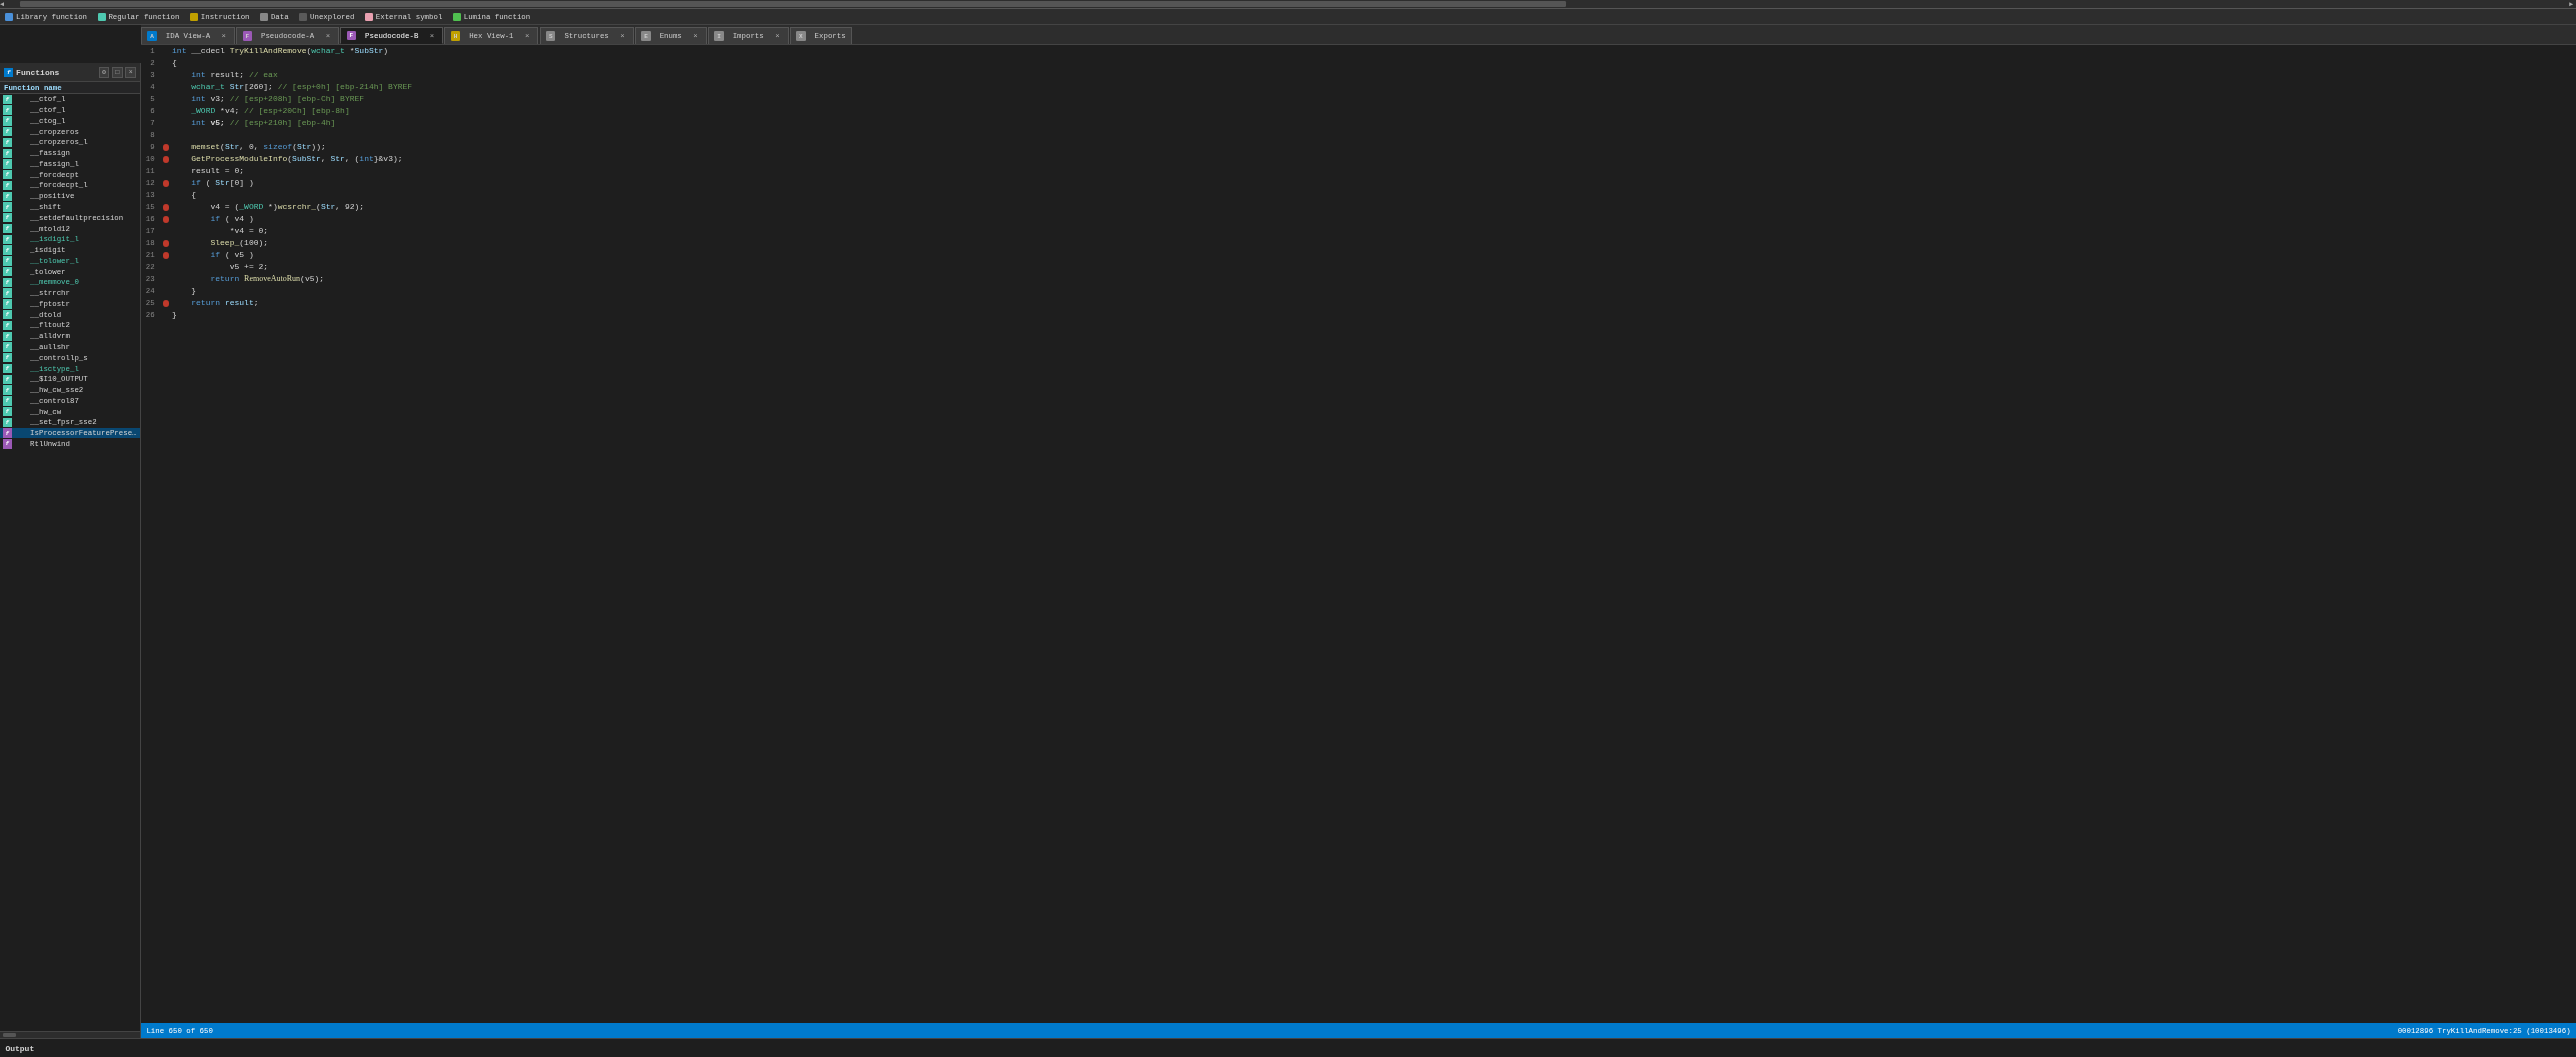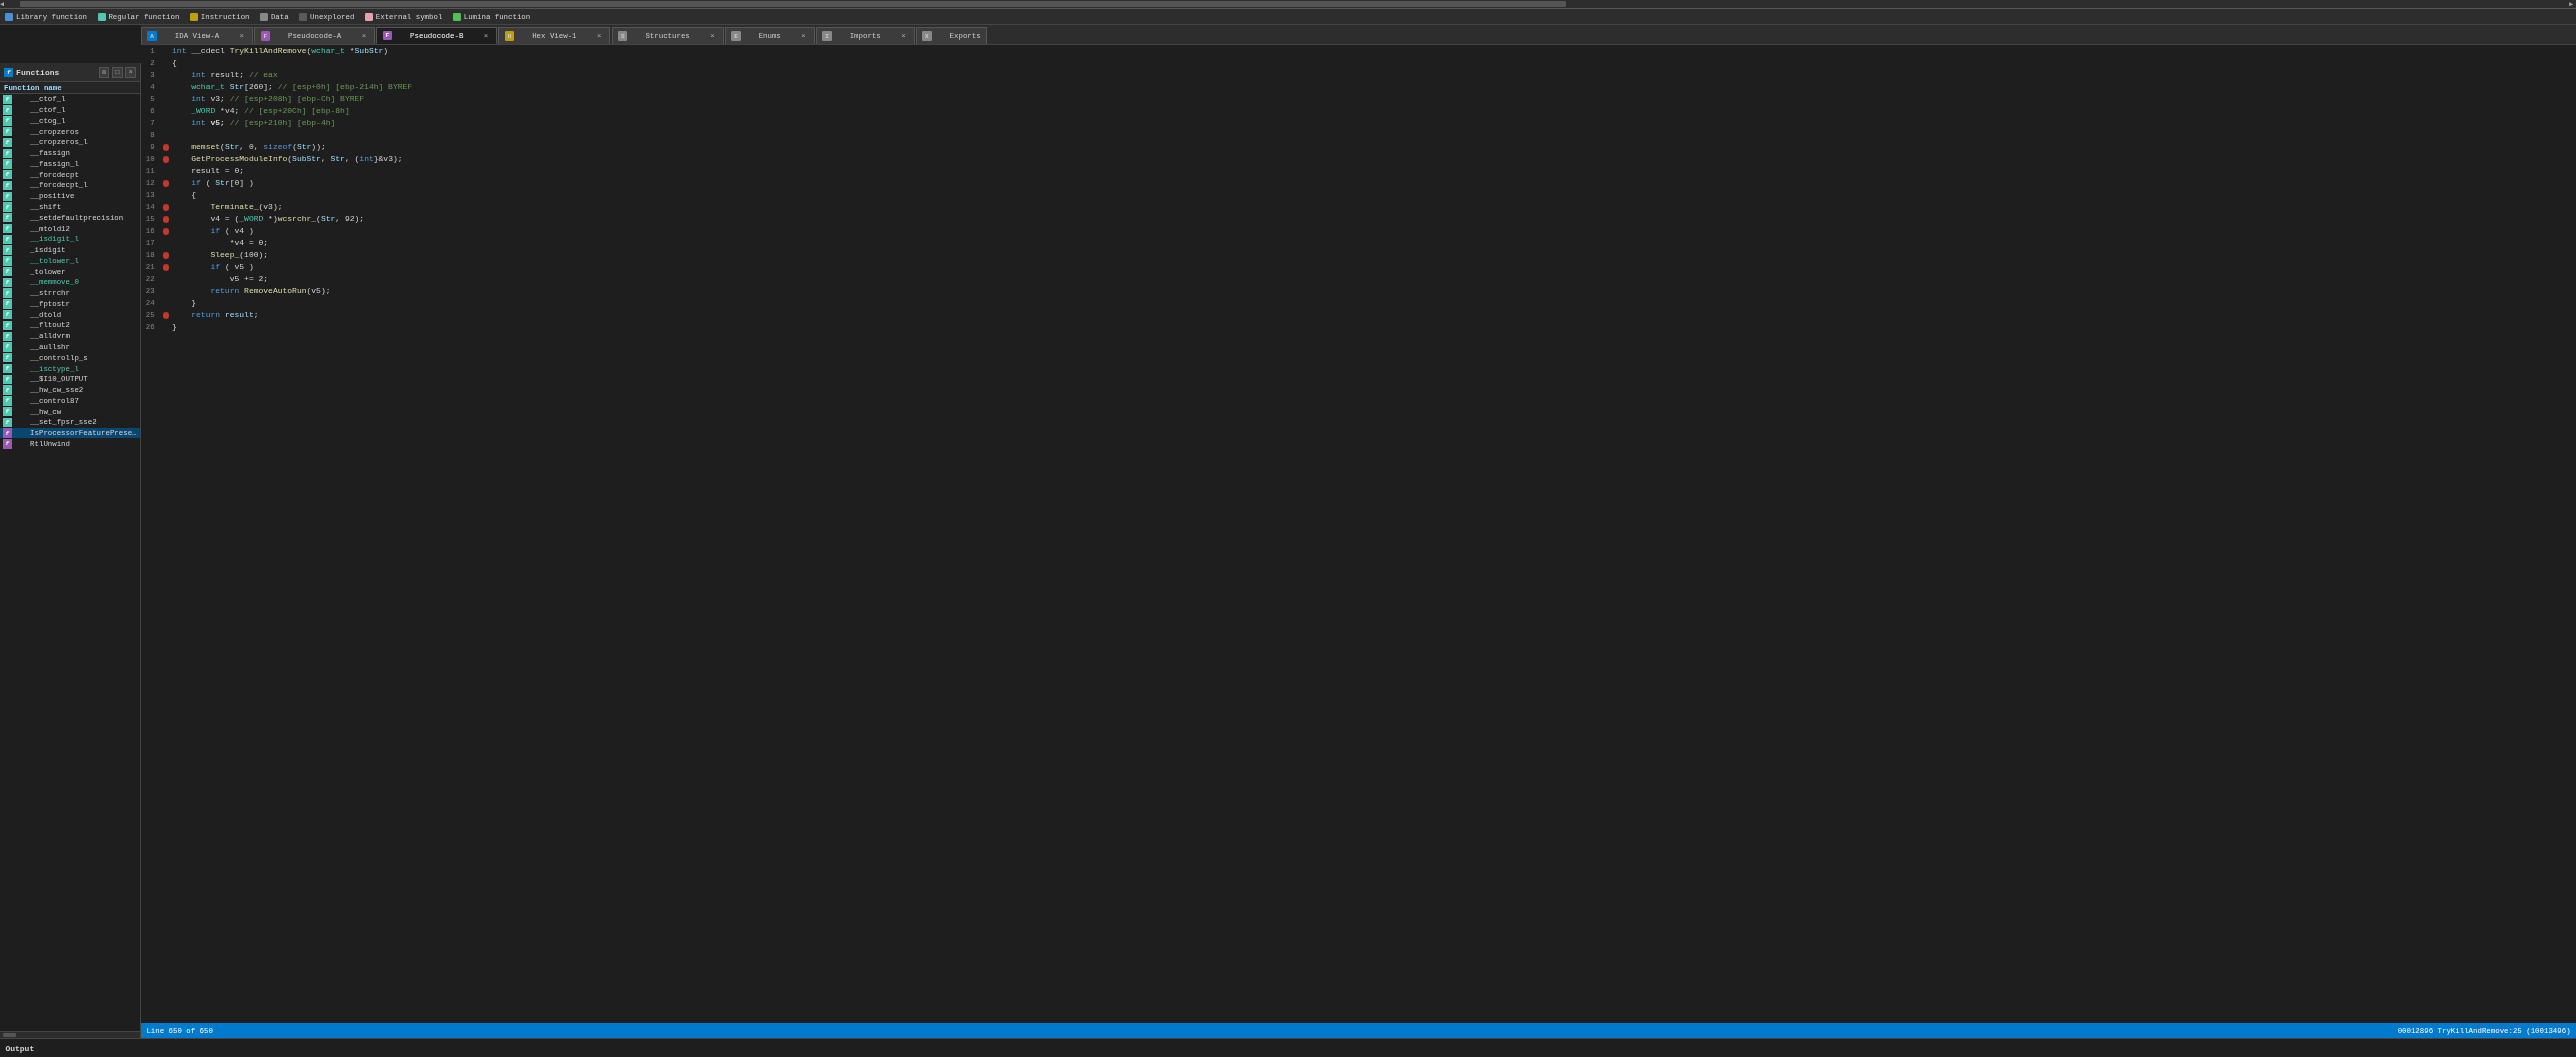--- a/index.html
+++ b/index.html
@@ -210,21 +210,21 @@
       overflow: hidden;
     }
     .tab {
       display: flex;
       align-items: center;
       padding: 0 5.4px;
       height: 17.5px;
       background: #3c3c3c;
       border: 0.7px solid #555;
       border-bottom: none;
-      gap: 18px;
+      gap: 9px;
       cursor: pointer;
       font-size: 7.4px;
       color: #ccc;
       white-space: nowrap;
       margin-right: 1.3px;
     }
     .tab.active {
       background: #1e1e1e;
       border-bottom: 0.7px solid #1e1e1e;
       color: #fff;
@@ -634,25 +634,20 @@
             <span class="line-num">12</span>
             <span class="breakpoint"></span>
             <span class="code-text"><span style="color: rgb(212, 212, 212);">    </span><span style="color: rgb(86, 156, 214);">if</span><span style="color: rgb(212, 212, 212);"> ( </span><span style="color: rgb(156, 220, 254);">Str</span><span style="color: rgb(212, 212, 212);">[0] )</span></span>
           </div>
           <div class="code-line">
             <span class="line-num">13</span>
             <span class="no-breakpoint"></span>
             <span class="code-text"><span style="color: rgb(212, 212, 212);">    {</span></span>
           </div>
           <div class="code-line">
-            <span class="line-num">14</span>
-            <span class="breakpoint"></span>
-            <span class="code-text"><span style="color: rgb(212, 212, 212);">        </span><span style="color: rgb(220, 220, 170);">Terminate_</span><span style="color: rgb(212, 212, 212);">(v3);</span></span>
-          </div>
-          <div class="code-line">
             <span class="line-num">15</span>
             <span class="breakpoint"></span>
             <span class="code-text"><span style="color: rgb(212, 212, 212);">        v4 = (</span><span style="color: rgb(78, 201, 176);">_WORD</span><span style="color: rgb(212, 212, 212);"> *)</span><span style="color: rgb(220, 220, 170);">wcsrchr_</span><span style="color: rgb(212, 212, 212);">(</span><span style="color: rgb(156, 220, 254);">Str</span><span style="color: rgb(212, 212, 212);">, 92);</span></span>
           </div>
           <div class="code-line">
             <span class="line-num">16</span>
             <span class="breakpoint"></span>
             <span class="code-text"><span style="color: rgb(212, 212, 212);">        </span><span style="color: rgb(86, 156, 214);">if</span><span style="color: rgb(212, 212, 212);"> ( v4 )</span></span>
           </div>
           <div class="code-line">
@@ -671,21 +666,21 @@
             <span class="code-text"><span style="color: rgb(212, 212, 212);">        </span><span style="color: rgb(86, 156, 214);">if</span><span style="color: rgb(212, 212, 212);"> ( v5 )</span></span>
           </div>
           <div class="code-line">
             <span class="line-num">22</span>
             <span class="no-breakpoint"></span>
             <span class="code-text"><span style="color: rgb(212, 212, 212);">            v5 += 2;</span></span>
           </div>
           <div class="code-line">
             <span class="line-num">23</span>
             <span class="no-breakpoint"></span>
-            <span class="code-text"><span style="color: rgb(212, 212, 212);">        </span><span style="color: rgb(86, 156, 214);">return</span><span style="color: rgb(212, 212, 212);"> </span><span style="color: rgb(220, 220, 170);">RemoveAutoRun</span><span style="color: rgb(212, 212, 212);">(v5);</span></span>
+            <span class="code-text"><span style="color: rgb(212, 212, 212);">        </span><span style="color: rgb(86, 156, 214);">return</span><span style="color: rgb(212, 212, 212);"> </span><span style="color: rgb(220, 220, 170); font-family: Liberation Serif, serif;">RemoveAutoRun</span><span style="color: rgb(212, 212, 212);">(v5);</span></span>
           </div>
           <div class="code-line">
             <span class="line-num">24</span>
             <span class="no-breakpoint"></span>
             <span class="code-text"><span style="color: rgb(212, 212, 212);">    }</span></span>
           </div>
           <div class="code-line">
             <span class="line-num">25</span>
             <span class="breakpoint"></span>
             <span class="code-text"><span style="color: rgb(212, 212, 212);">    </span><span style="color: rgb(86, 156, 214);">return</span><span style="color: rgb(212, 212, 212);"> </span><span style="color: rgb(156, 220, 254);">result</span><span style="color: rgb(212, 212, 212);">;</span></span>

